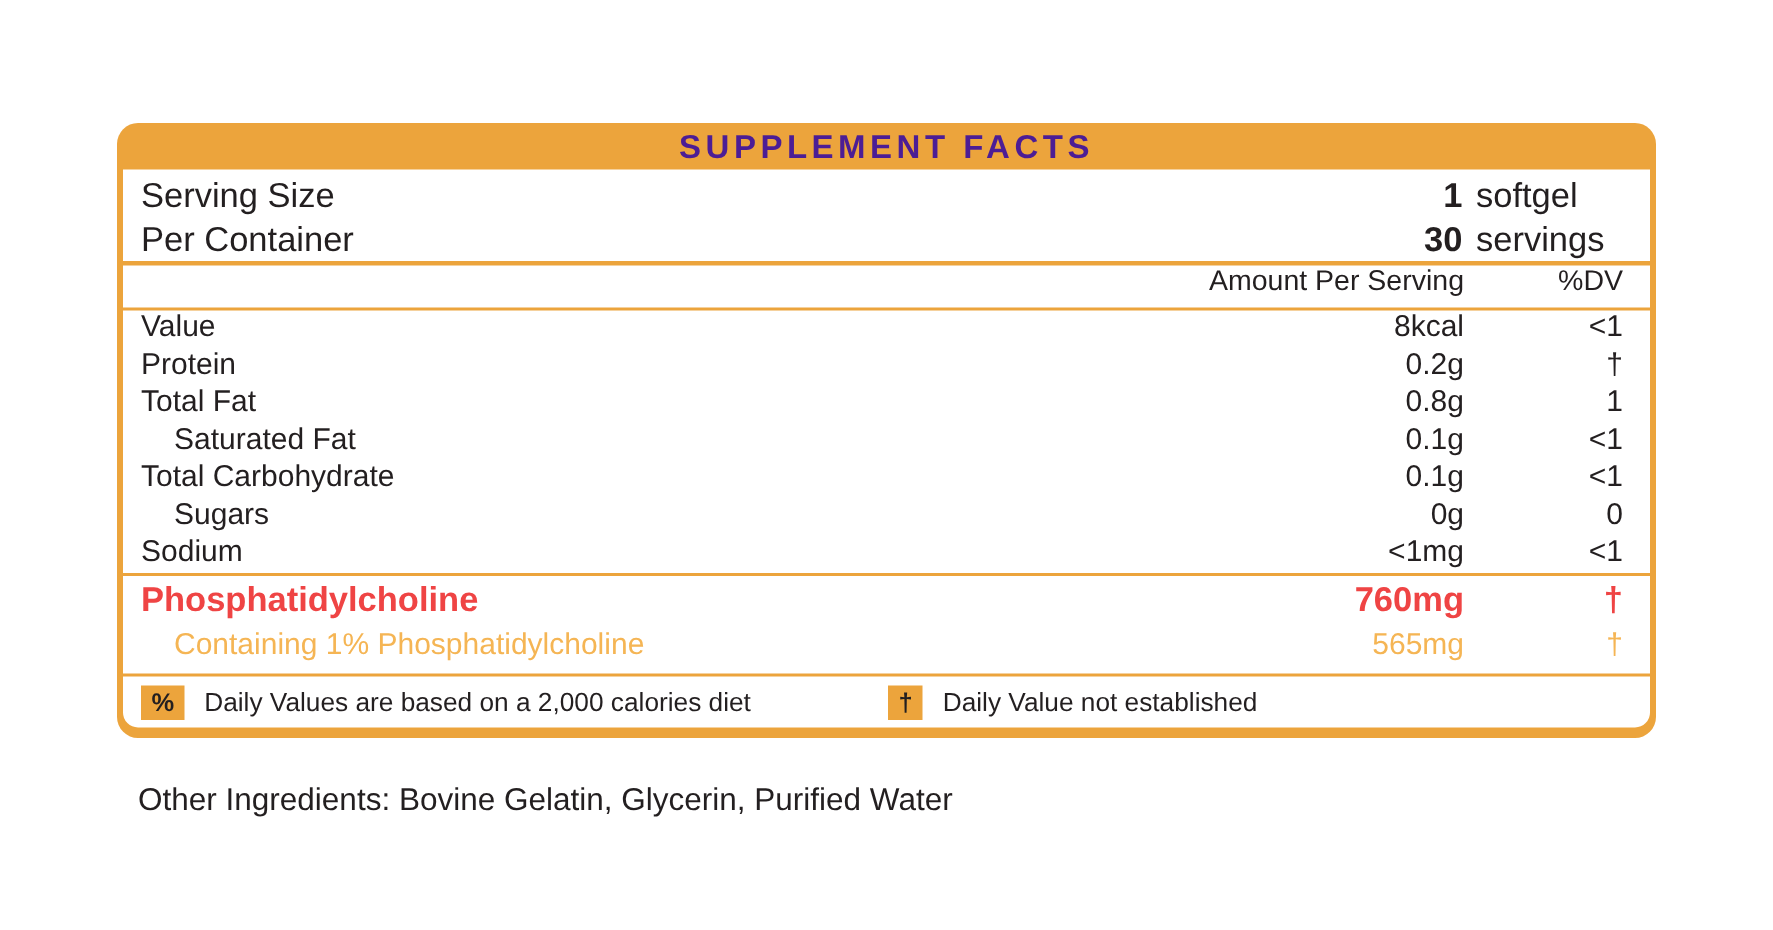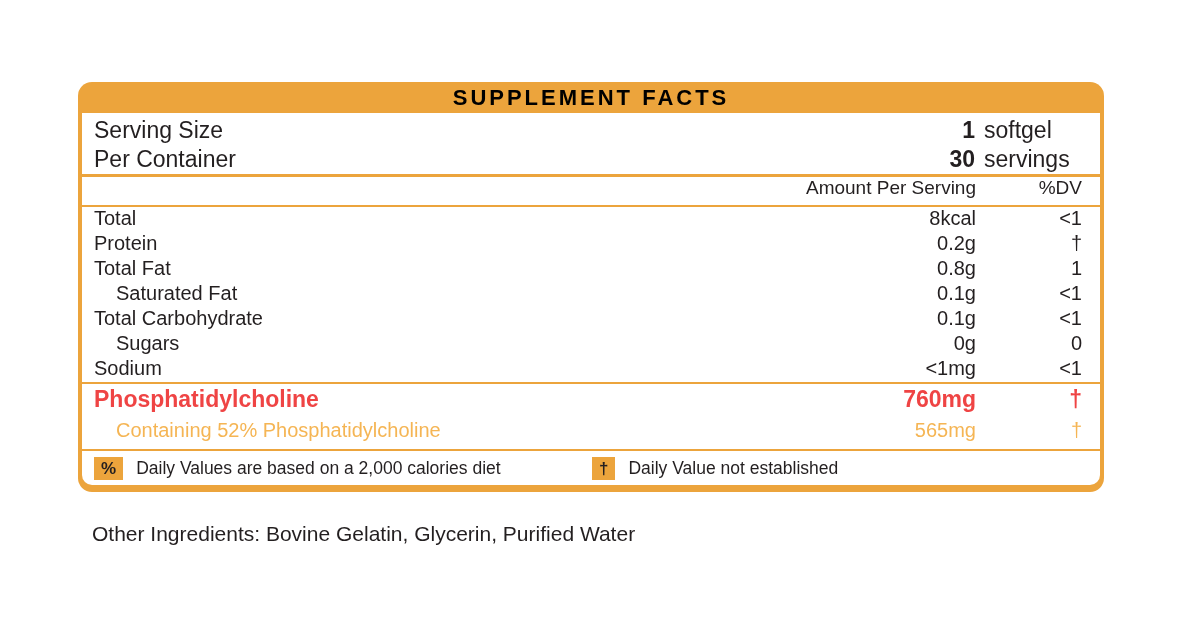--- a/index.html
+++ b/index.html
@@ -14,21 +14,21 @@
     position: absolute;
     left: 78px; top: 82px;
     width: 1026px; height: 410px;
     background: #eca43c;
     border-radius: 14px;
     padding: 0 4px 7px 4px;
   }
   .band {
     height: 31px;
     display: flex; align-items: center; justify-content: center;
-    color: #000000;
+    color: #4c1d95;
     font-weight: bold;
     font-size: 22px;
     letter-spacing: 3px;
   }
   .inner {
     background: #ffffff;
     height: 372px;
     border-radius: 0 0 10px 10px;
     overflow: hidden;
   }
@@ -115,21 +115,21 @@
     <div class="row cols-row">
       <span class="c-name"></span>
       <span class="c-amt">Amount Per Serving</span>
       <span class="c-dv">%DV</span>
     </div>
 
     <div class="hr2"></div>
 
     <div>
       <div class="row n-row">
-        <span class="c-name">Total</span>
+        <span class="c-name">Value</span>
         <span class="c-amt">8kcal</span>
         <span class="c-dv">&lt;1</span>
       </div>
       <div class="row n-row">
         <span class="c-name">Protein</span>
         <span class="c-amt">0.2g</span>
         <span class="c-dv">†</span>
       </div>
       <div class="row n-row">
         <span class="c-name">Total Fat</span>
@@ -160,21 +160,21 @@
 
     <div class="hr2"></div>
 
     <div class="actives">
       <div class="row a-row-strong">
         <span class="c-name">Phosphatidylcholine</span>
         <span class="c-amt">760mg</span>
         <span class="c-dv">†</span>
       </div>
       <div class="row a-row-light">
-        <span class="c-name indent">Containing 52% Phosphatidylcholine</span>
+        <span class="c-name indent">Containing 1% Phosphatidylcholine</span>
         <span class="c-amt">565mg</span>
         <span class="c-dv">†</span>
       </div>
     </div>
 
     <div class="hr2"></div>
 
     <div class="footer">
       <div class="fn fn-1">
         <span class="badge">%</span>

